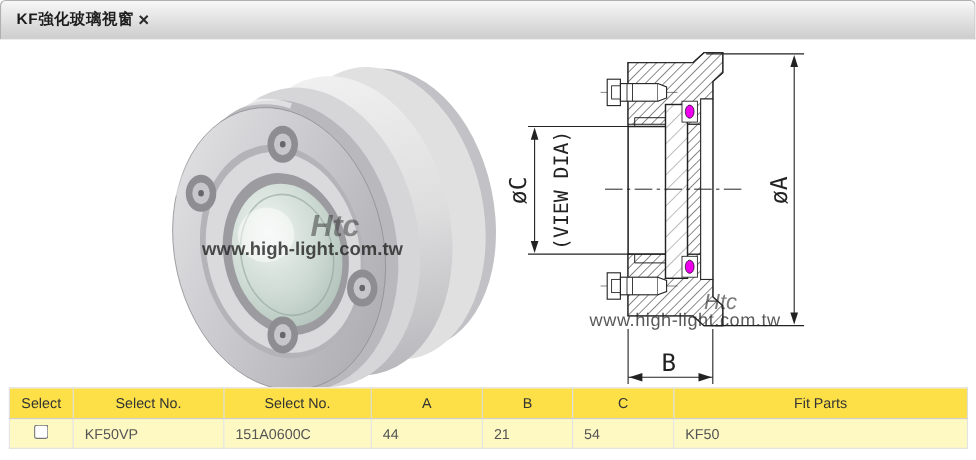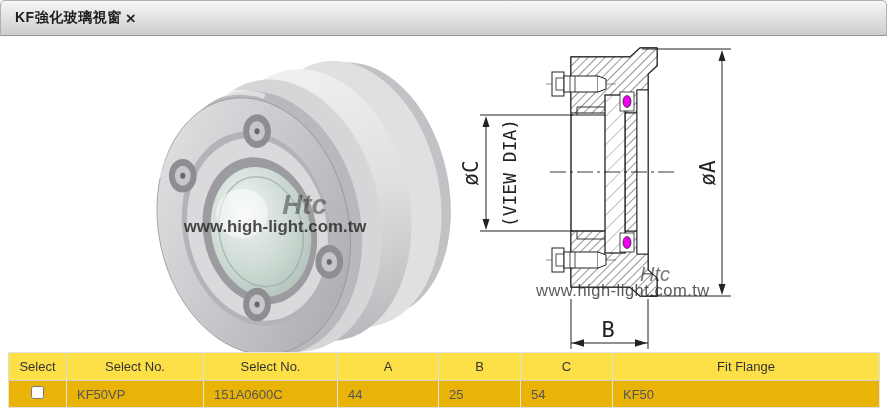--- a/index.html
+++ b/index.html
@@ -25,21 +25,21 @@
   .photo   { position:absolute; left:60px;  top:14px; }
   .drawing { position:absolute; left:455px; top:2px;  }
 
   
   .table-wrap { position:absolute; left:8px; top:352px; width:871px; }
   table { width:871px; border-collapse:collapse; table-layout:fixed; font-size:13px; }
   th { font-weight:normal; color:#333; text-align:center; height:28px;
        background:#fde047; border-top:1px solid #e2e2e2; border-bottom:1px solid #cfcfcf;
        border-left:1px solid #ddd; border-right:1px solid #ddd; }
   td { color:#555; text-align:left; height:27px; padding-left:10px;
-       background:#eab308; border-bottom:1px solid #e0e0e0;
+       background:#fef9c3; border-bottom:1px solid #e0e0e0;
        border-left:1px solid #e3e3e3; border-right:1px solid #e3e3e3; }
   td.center { text-align:center; padding-left:0; }
   col.c-select{width:58px} col.c-model{width:137px} col.c-parts{width:134px}
   col.c-a{width:101px} col.c-b{width:82px} col.c-c{width:92px} col.c-fit{width:267px}
   input[type=checkbox]{ width:13px; height:13px; accent-color:#999; }
 
   svg text { font-family:"DejaVu Sans Mono","Liberation Mono",monospace; fill:#222; }
   .wm { font-family:"Liberation Sans",sans-serif; }
 </style>
 </head>
@@ -218,31 +218,31 @@
           <col class="c-fit">
       </colgroup>
       <thead>
         <tr>
           <th>Select</th>
           <th>Select No.</th>
           <th>Select No.</th>
           <th>A</th>
           <th>B</th>
           <th>C</th>
-          <th>Fit Flange</th>
+          <th>Fit Parts</th>
         </tr>
       </thead>
       <tbody>
         <tr>
           <td class="center">
             <input type="checkbox" style="">
           </td>
           <td>KF50VP</td>
           <td>151A0600C</td>
           <td>44</td>
-          <td>25</td>
+          <td>21</td>
           <td>54</td>
           <td>KF50</td>
         </tr>
       </tbody>
     </table>
   </div>
 </div>
 
 </body></html>

